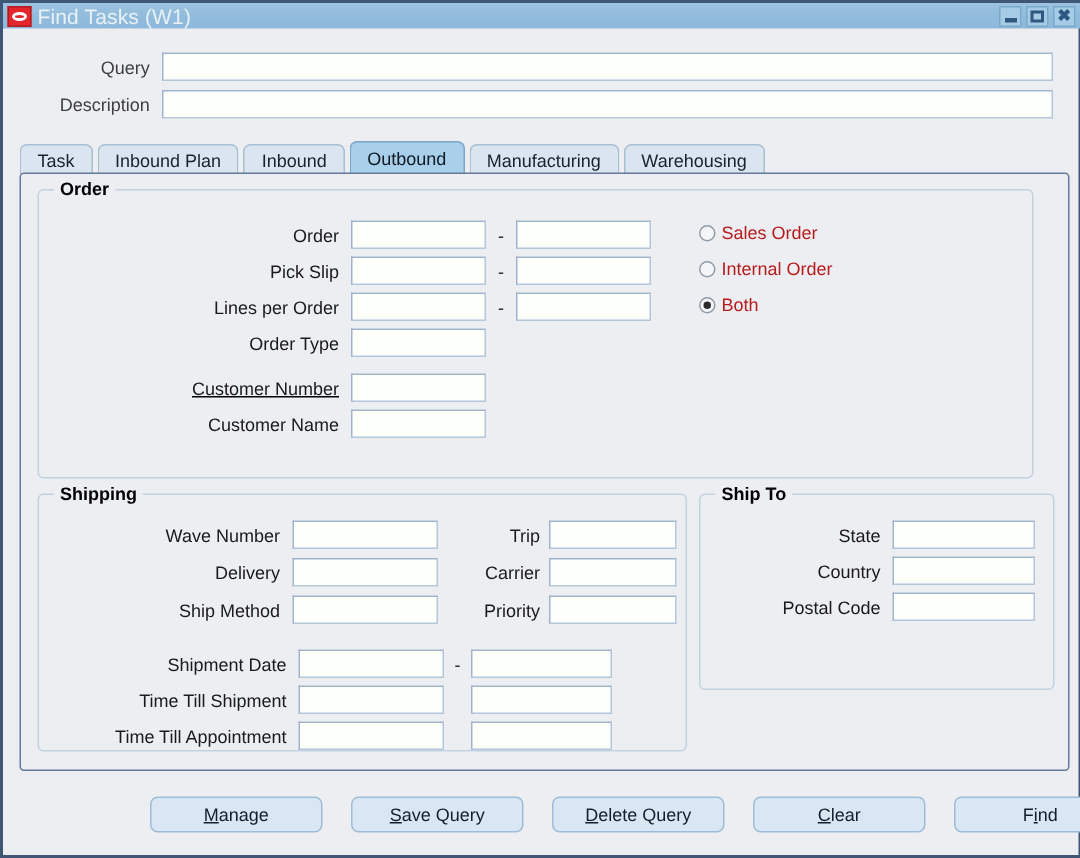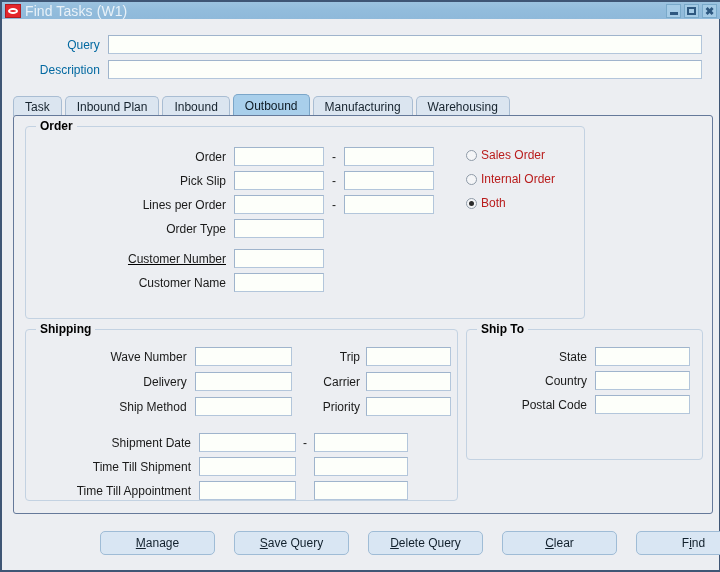--- a/index.html
+++ b/index.html
@@ -59,21 +59,21 @@
     display: flex; align-items: center; justify-content: center;
     color: #2e4c6b;
   }
   .wbtn .glyph-min { width: 8px; height: 3px; background: #2e5880; margin-top: 5px; }
   .wbtn .glyph-max { width: 9px; height: 8px; border: 2px solid #2e5880; }
   .wbtn .glyph-close { font-size: 11px; font-weight: bold; line-height: 1; color: #2e5880; }
 
   
   .qrow { position: absolute; display: flex; align-items: center; }
   .qlabel {
-    font-size: 12px; color: #0369a1;
+    font-size: 12px; color: #404040;
     text-align: right;
     white-space: nowrap;
   }
   .tfield {
     background: #fdfffa;
     border: 1px solid #b3c6db;
     border-top-color: #9fb4cc;
     border-left-color: #9fb4cc;
     height: 19px;
   }
@@ -224,21 +224,21 @@
     <div class="tab">
         <span>Manufacturing</span>
       </div>
     <div class="tab">
         <span>Warehousing</span>
       </div>
   </div>
 
   <div class="panel">
 
-    <div class="group" style="left:11px; top:10px; width:560px; height:193px;">
+    <div class="group" style="left:11px; top:10px; width:664px; height:193px;">
       <div class="gtitle">Order</div>
 
       <div class="frow" style="left:0px; top:20px; width:420px;">
         <div class="flabel" style="width:200px;">Order</div>
         <input class="tfield" style="width: 90px; margin-left: 8px; font-size: 12px; padding: 0px 3px;" value="">
         <div class="dash" style="width:20px;">-</div>
         <input class="tfield" style="width: 90px; font-size: 12px; padding: 0px 3px;" value="">
       </div>
 
       <div class="frow" style="left:0px; top:44px; width:420px;">

